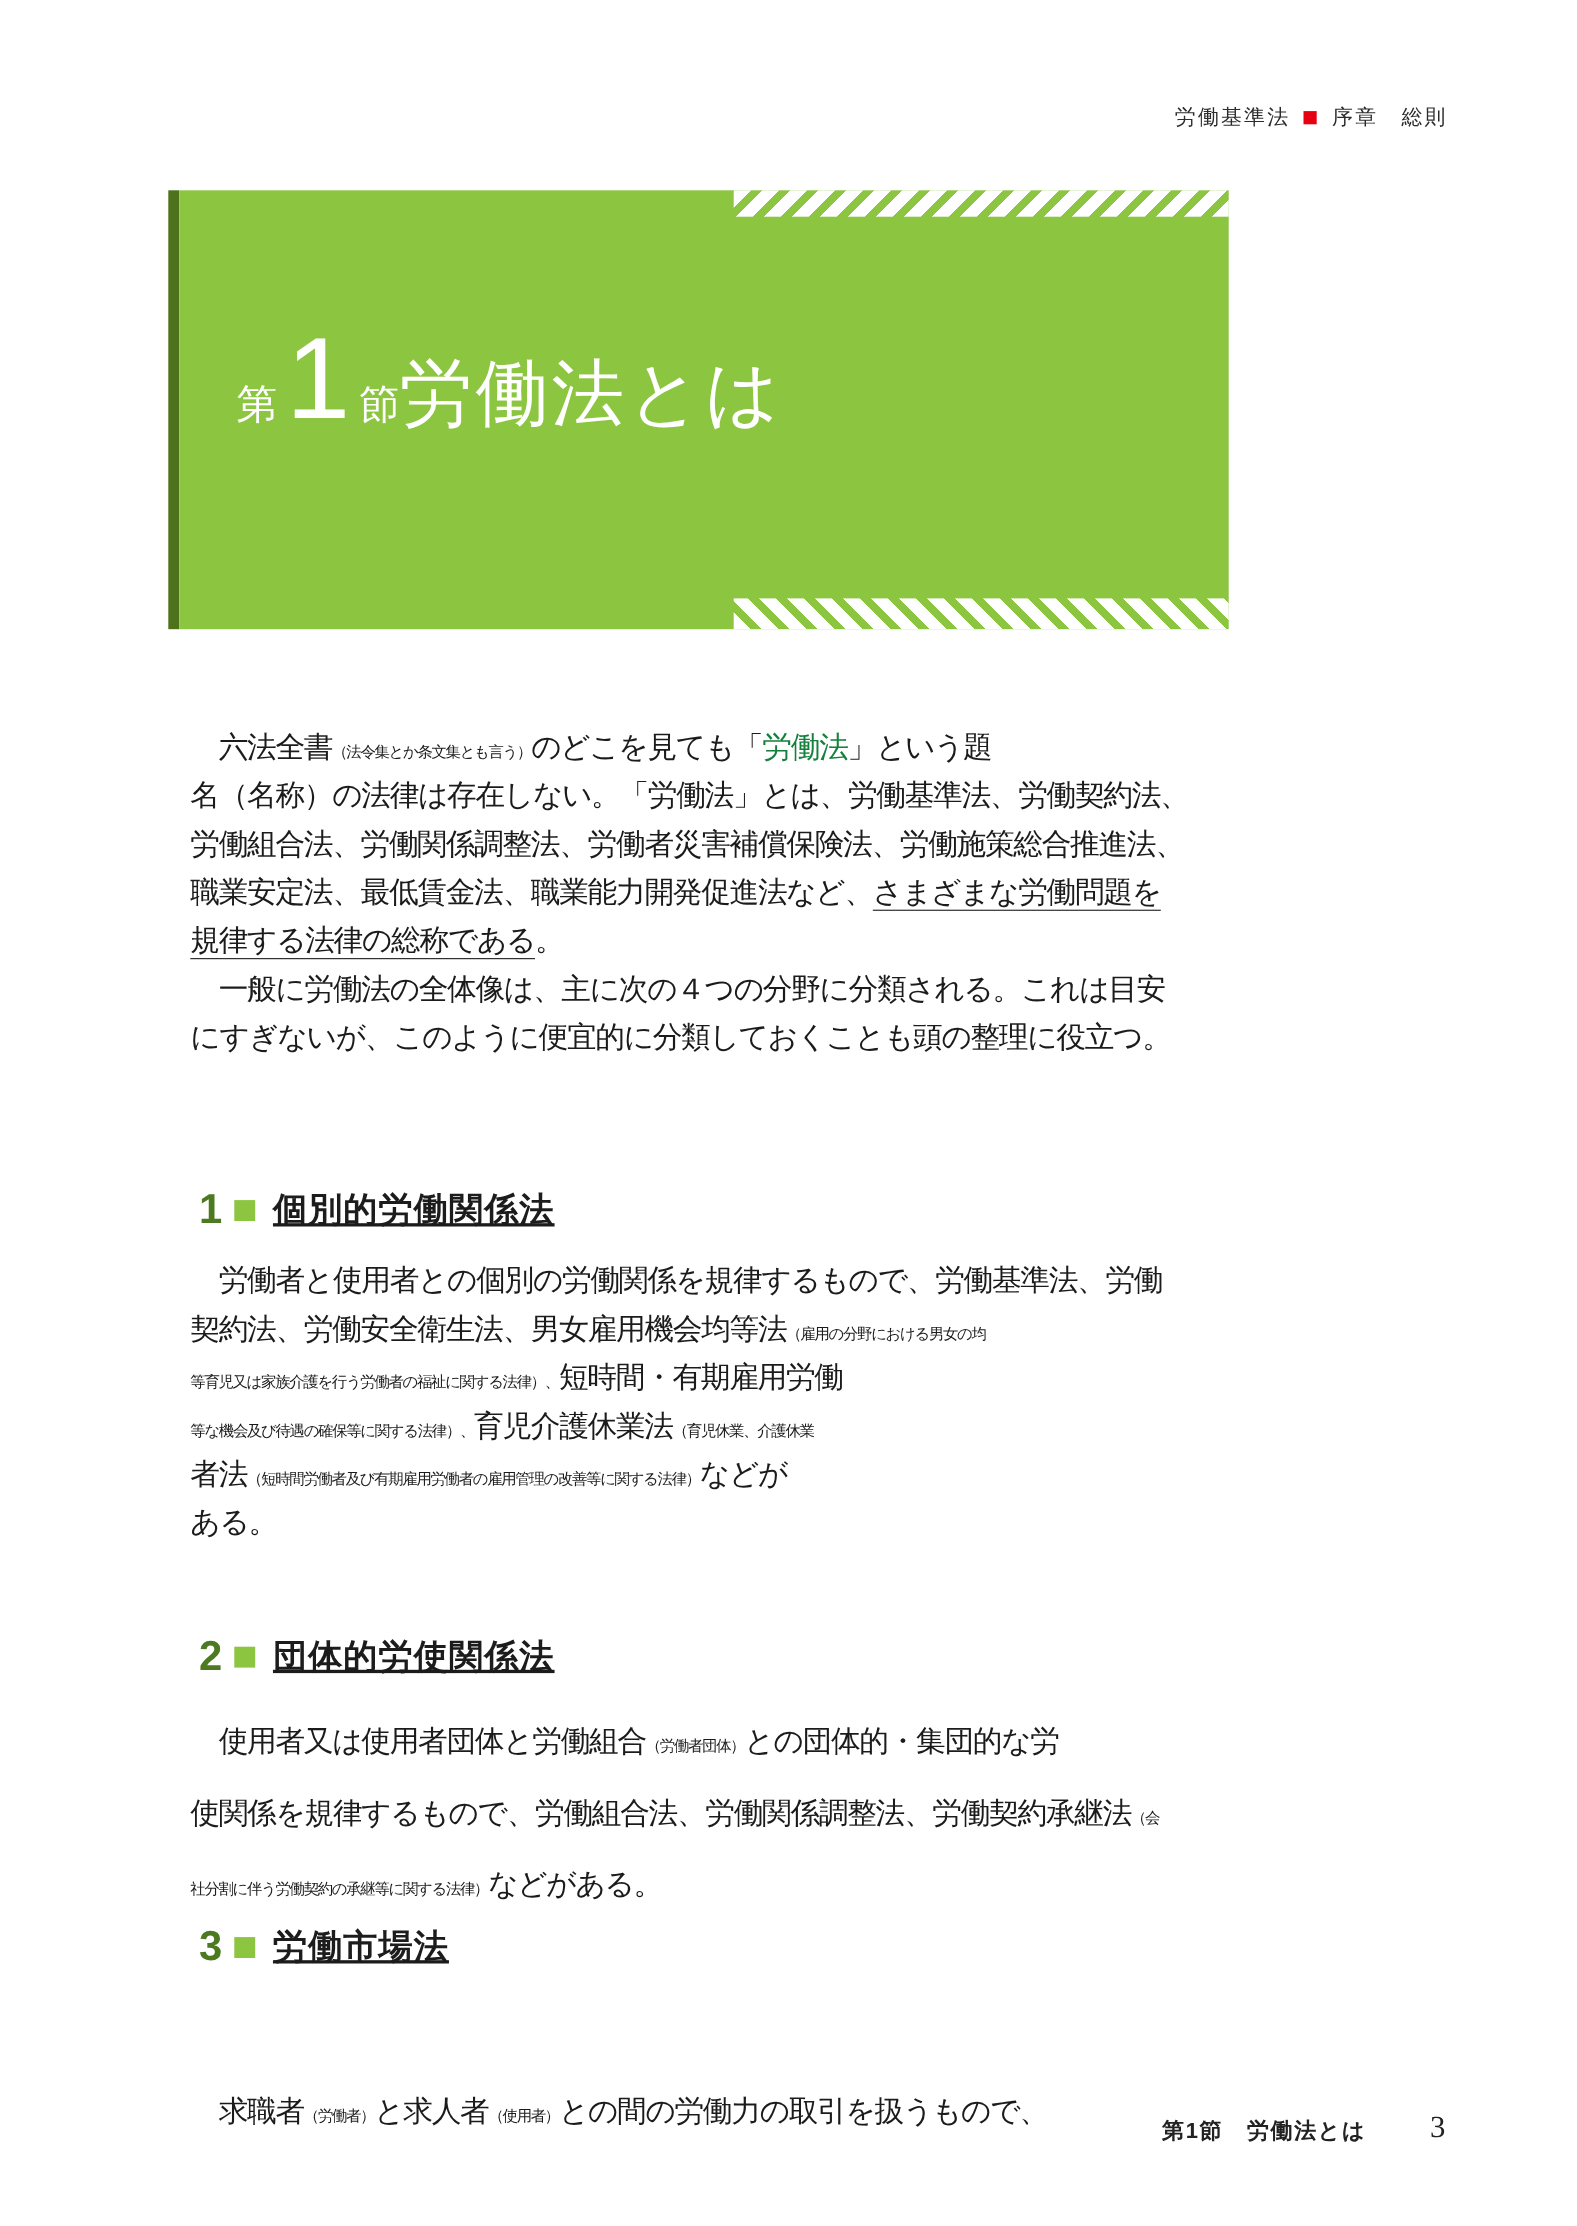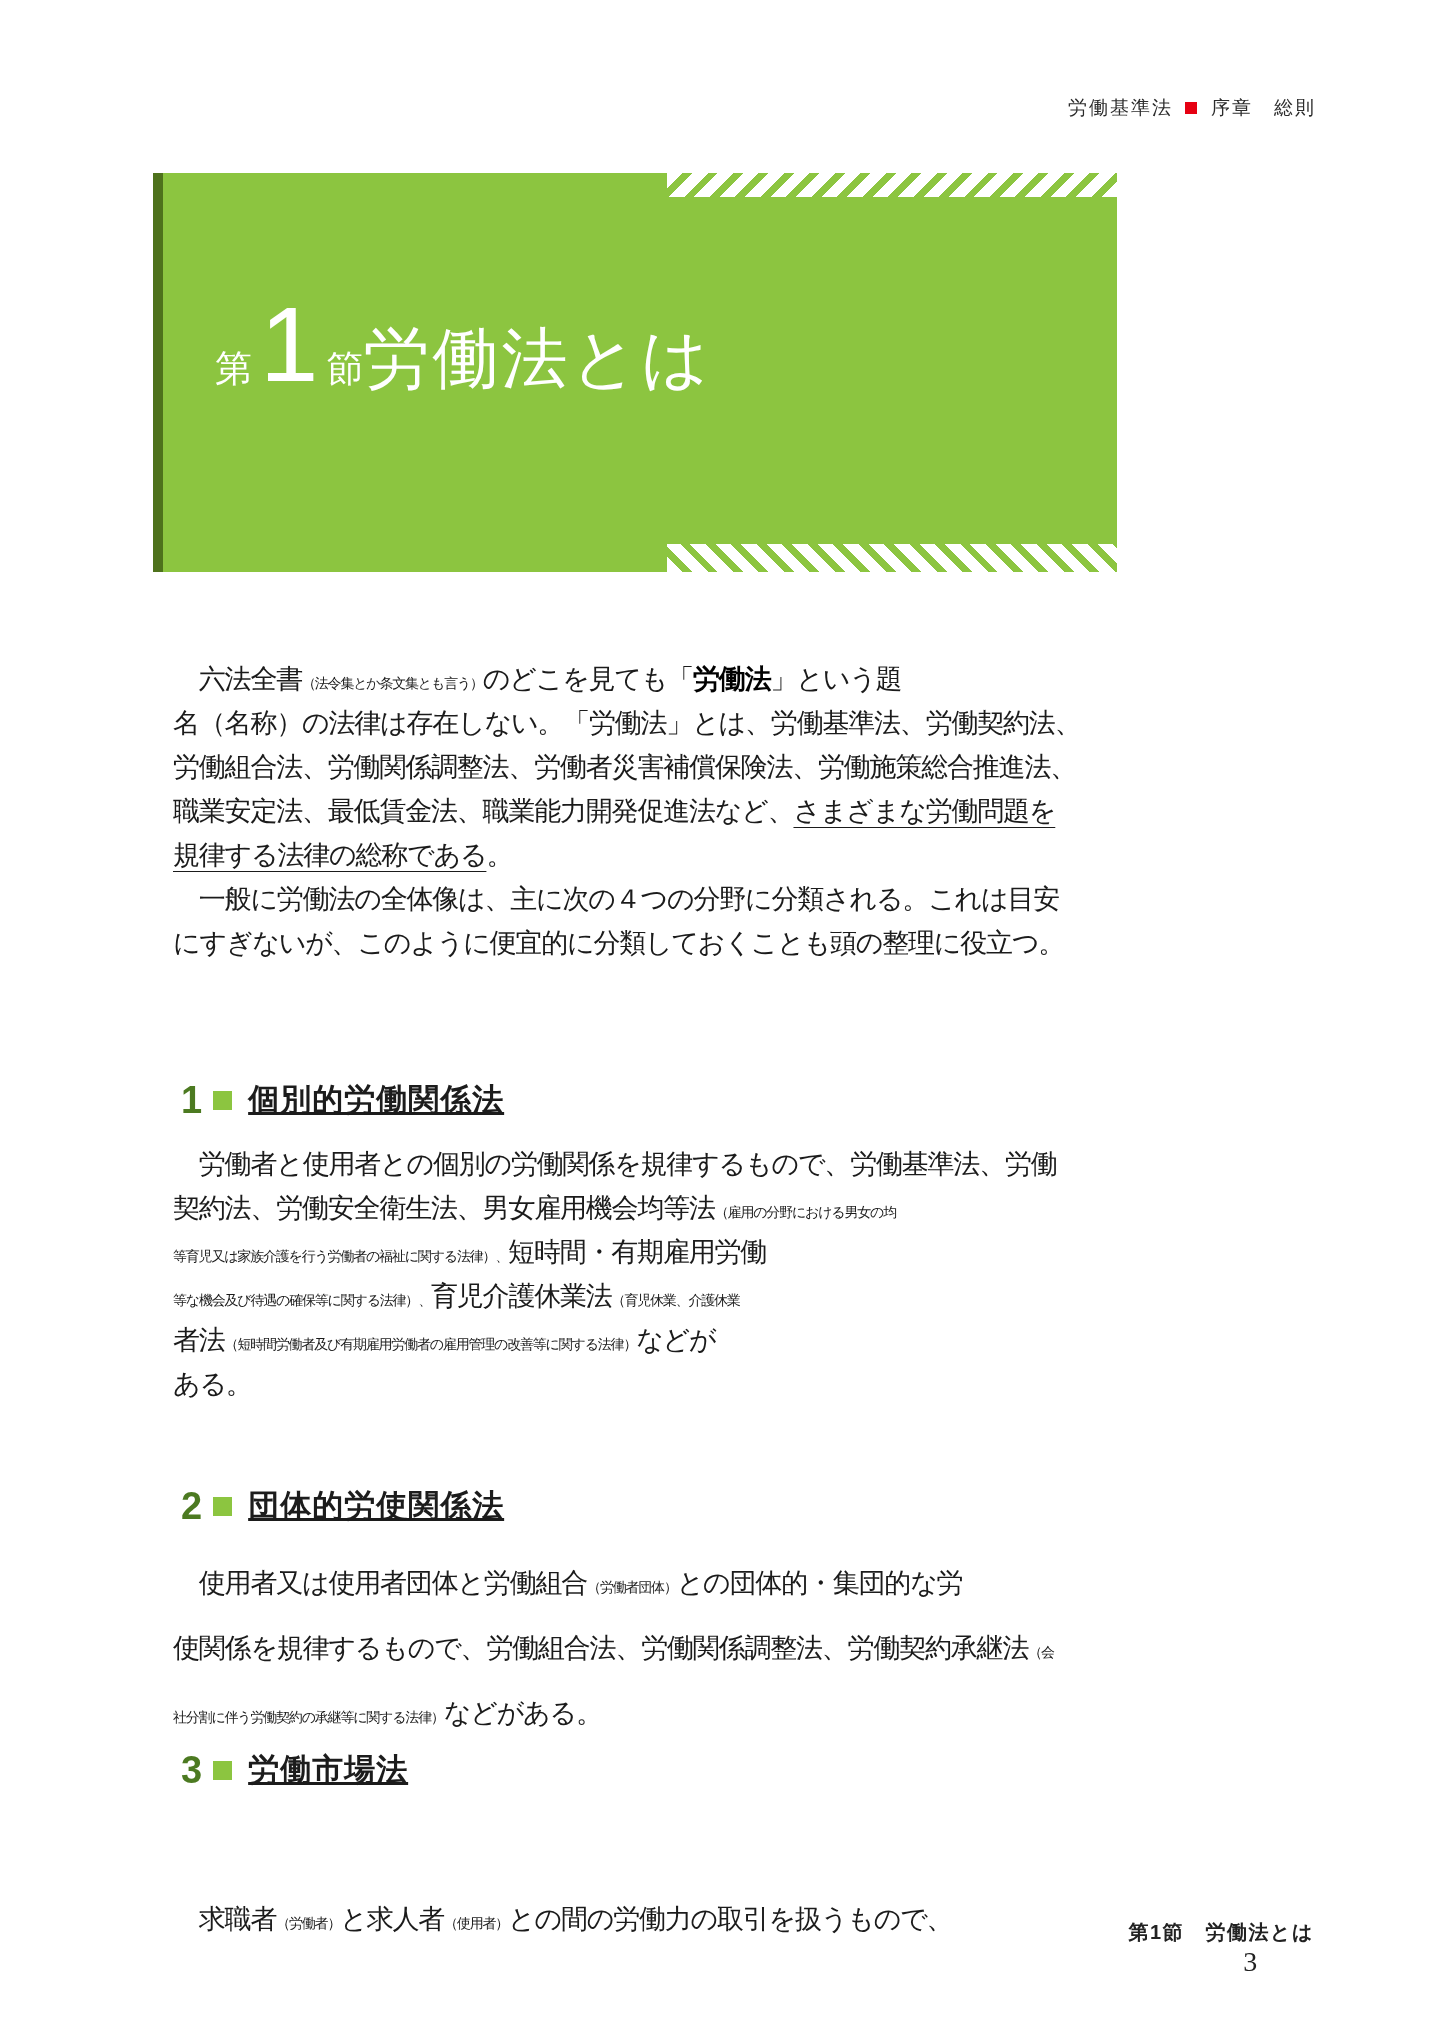--- a/index.html
+++ b/index.html
@@ -50,42 +50,42 @@
   
   .para {
     position:absolute; left:173px; width:900px;
     font-size:27px; color:#1b1b1b; letter-spacing:-1.2px;
   }
   .para .line { display:block; line-height:44px; height:44px; white-space:nowrap; }
   .para.lh47 .line { line-height:47px; height:47px;margin-top:18px; }
   .para .s  { font-size:14px; }
   .para .em {
     font-family:"Liberation Sans","DejaVu Sans",sans-serif;
-    font-weight:700; color:#000000;
+    font-weight:400; color:#15803d;
   }
   .para .u  {
     text-decoration:underline;
     text-underline-offset:7px;
     text-decoration-thickness:1px;
   }
 
   
   .sec-head {
     position:absolute; left:181px;
     display:flex; align-items:center; white-space:nowrap;
     font-family:"Liberation Sans","DejaVu Sans",sans-serif;
   }
   .sec-num { font-size:38px; font-weight:700; color:#4c7a21; line-height:44px; }
   .sec-sq  { width:19px; height:19px; background:#8cc540; margin:0 16px 0 11px; }
   .sec-title { font-size:31px; font-weight:700; color:#1c1c1c; letter-spacing:1px;text-decoration:underline; }
 
   
   .footer {
     position:absolute; top:1919px; right:120px;
-    display:flex; align-items:center; white-space:nowrap;flex-direction:column;
+    display:flex; align-items:flex-end; white-space:nowrap;
   }
   .footer-label {
     font-family:"Liberation Sans","DejaVu Sans",sans-serif;
     font-weight:700; font-size:20px; color:#222222; letter-spacing:1.5px;
   }
   .page-num {
     font-family:"Liberation Serif","DejaVu Serif",serif;
     font-size:28px; color:#222222; margin-left:58px;
   }
 </style>

